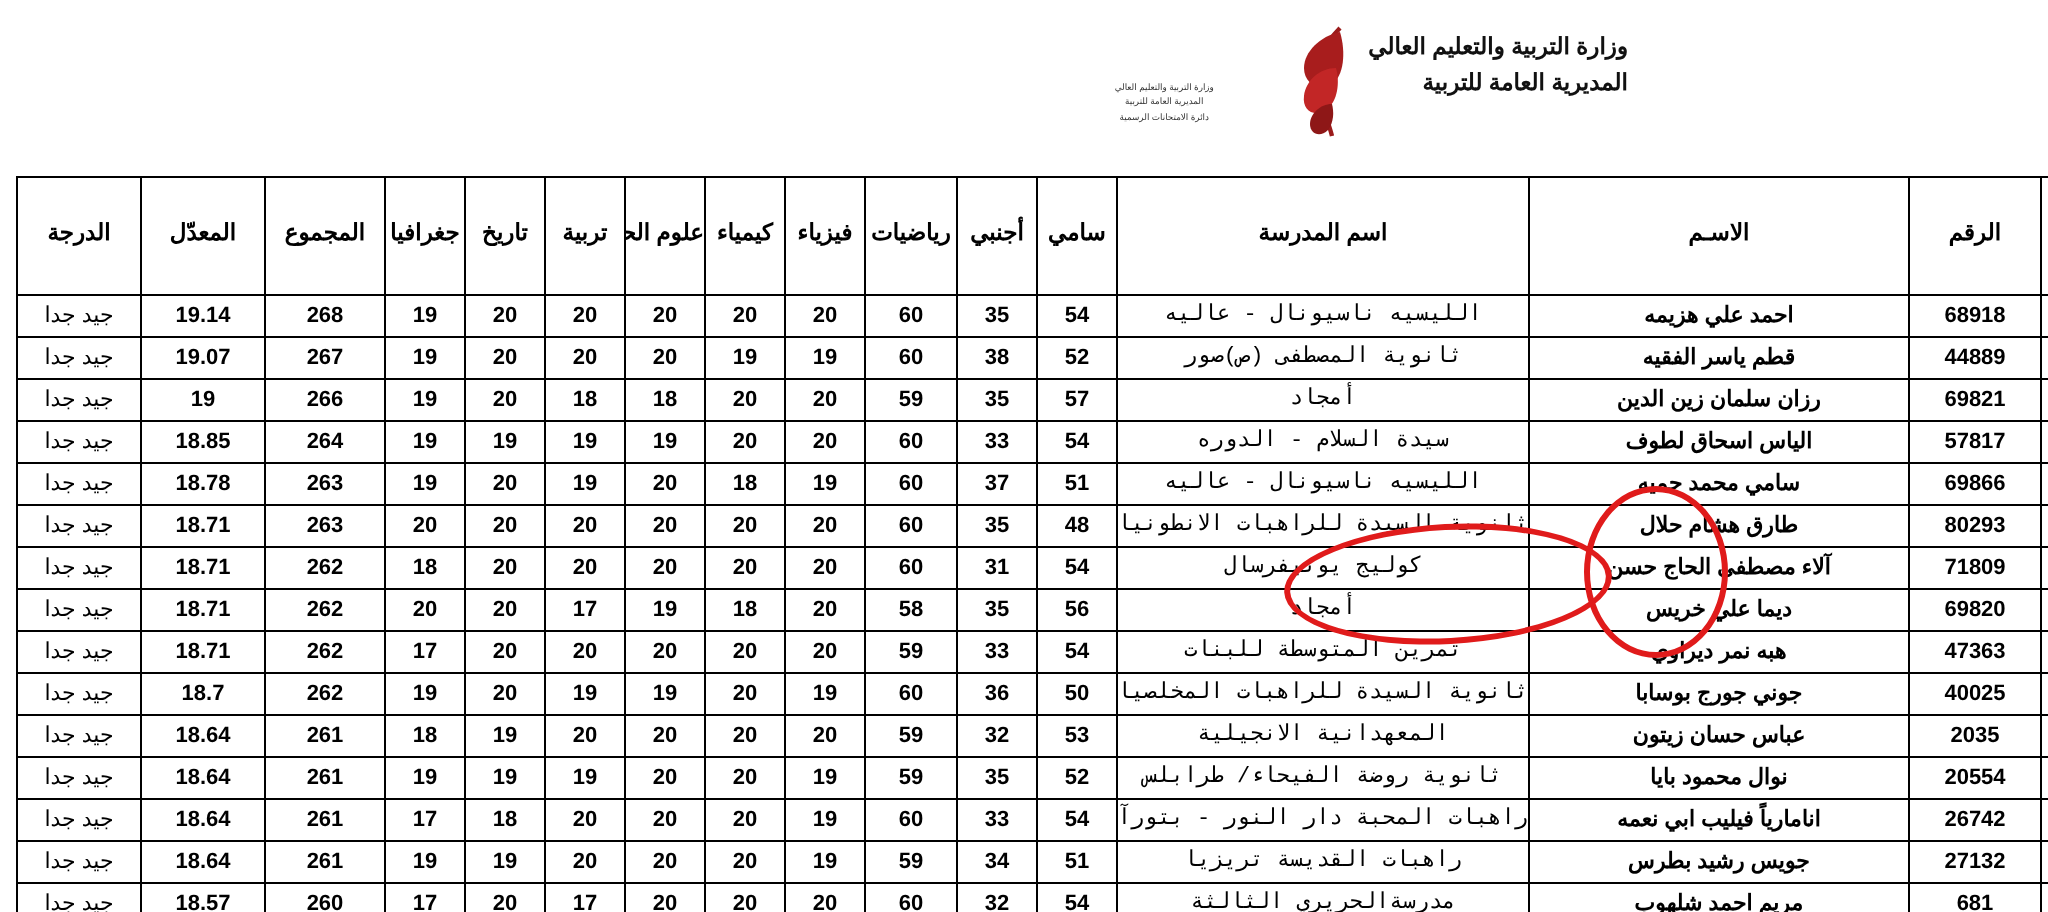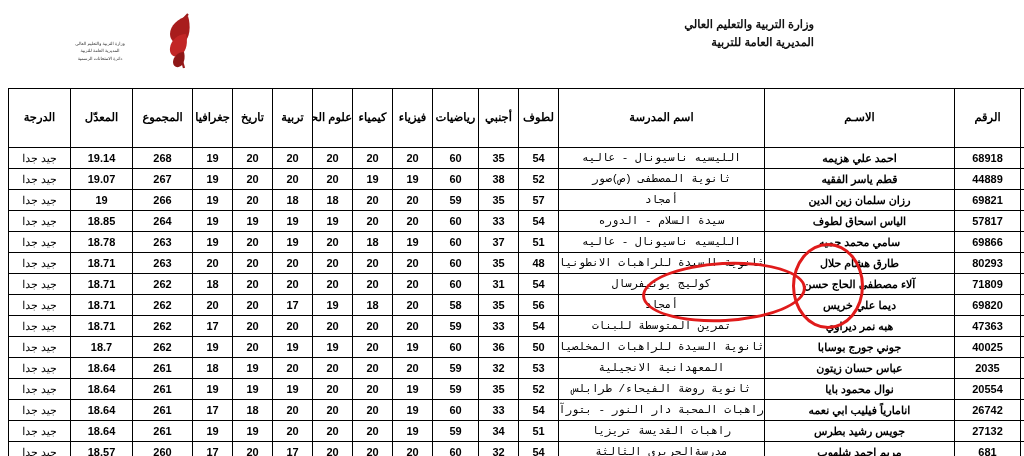--- a/index.html
+++ b/index.html
@@ -13,21 +13,21 @@
     font-family: "Liberation Sans", sans-serif;
     color: #000000;
     overflow: hidden;
     position: relative;
   }
 
   
   .doc-header {
     display: flex;
     flex-direction: row-reverse;
-    justify-content: space-between;
+    justify-content: flex-start;
     align-items: flex-start;
     padding: 10px 210px 0 0;
     height: 80px;
     box-sizing: border-box;
     margin-left: 22px;
   }
   .ministry-block {
     direction: rtl;
     text-align: right;
     font-size: 11.5px;
@@ -184,21 +184,21 @@
         <col class="c-total">
         <col class="c-avg">
         <col class="c-word">
     </colgroup>
     <thead>
       <tr>
         <th>الرتبة</th>
         <th>الرقم</th>
         <th>الاسـم</th>
         <th>اسم المدرسة</th>
-        <th>لطوف</th>
+        <th>سامي</th>
         <th>أجنبي</th>
         <th>رياضيات</th>
         <th>فيزياء</th>
         <th>كيمياء</th>
         <th class="two-line">علوم الحياة</th>
         <th>تربية</th>
         <th>تاريخ</th>
         <th>جغرافيا</th>
         <th>المجموع</th>
         <th>المعدّل</th>

